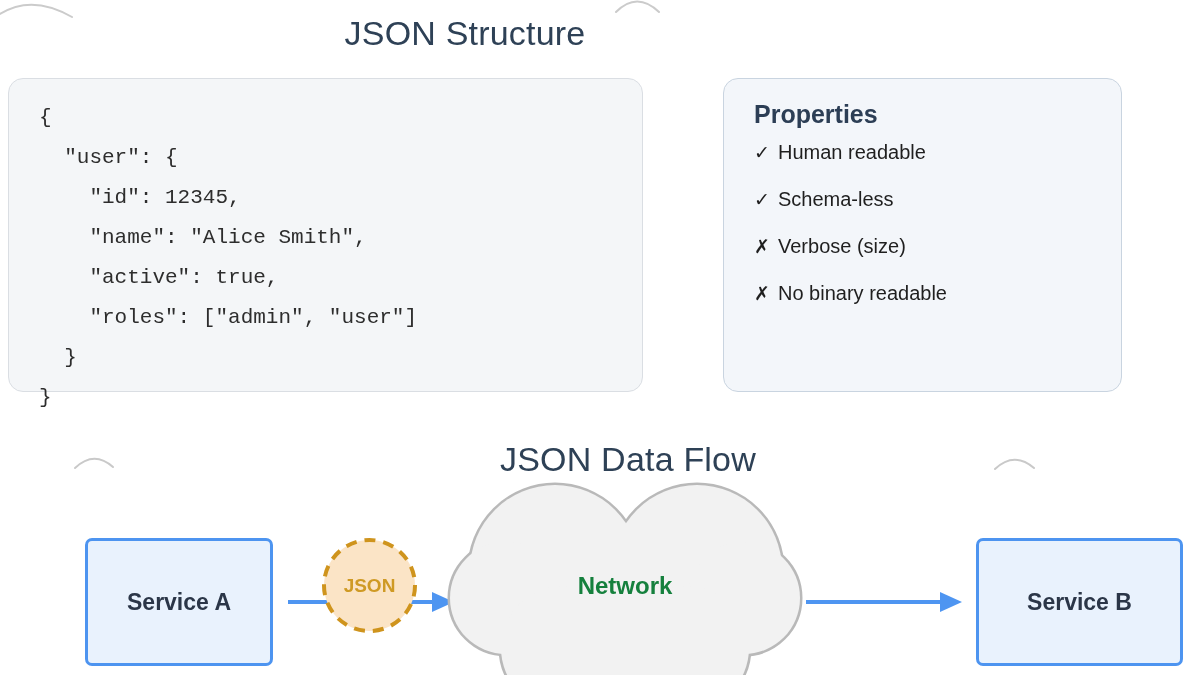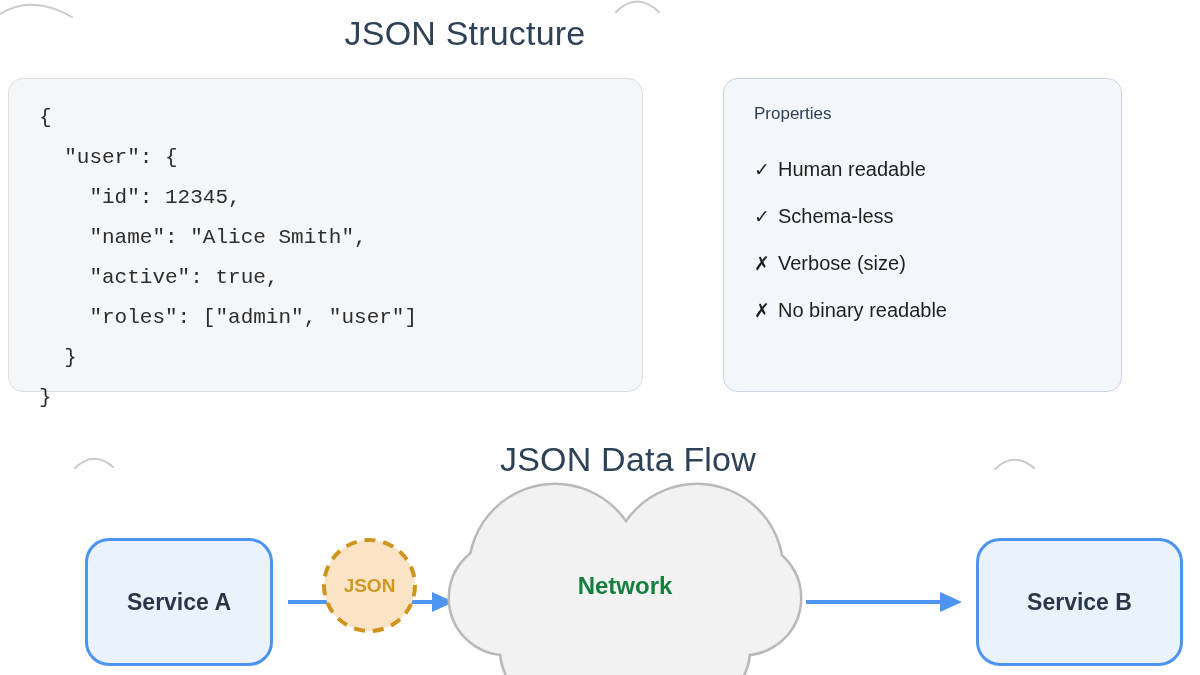--- a/index.html
+++ b/index.html
@@ -17,30 +17,30 @@
   .panel { position:absolute; top:78px; height:314px; border-radius:15px; z-index:1; }
 
   #code-panel { left:8px; width:635px; background:#f4f6f8; border:1.5px solid #dadee3;
                 overflow:visible; padding:19px 0 0 30px; }
   .code-line { height:40px; line-height:40px; white-space:pre;
                font-family:"Liberation Mono","DejaVu Sans Mono",monospace;
                font-size:21px; color:#2d2d2d; }
 
   #props-panel { left:723px; width:399px; background:#f3f6fa; border:1.5px solid #c9d4e0;
                  padding:20px 20px 0 30px; }
-  #props-title { font-size:17px; line-height:30px; font-weight:normal; color:#2c3e55;
-                 margin-bottom:26px; }
+  #props-title { font-size:25px; line-height:30px; font-weight:bold; color:#2c3e55;
+                 margin-bottom:9px; }
   .prop-item { height:28px; line-height:28px; margin-bottom:19px;
                font-size:20px; color:#1f1f1f; }
   .prop-mark { display:inline-block; width:24px; font-size:19px; }
 
   .flow-svg { position:absolute; z-index:1; }
 
   .service-box { position:absolute; top:538px; width:188px; height:128px;
-                 background:#e9f2fd; border:3px solid #4d94f0; border-radius:24px;
+                 background:#e9f2fd; border:3px solid #4d94f0; border-radius:7px;
                  display:flex; align-items:center; justify-content:center; z-index:3; }
   #service-a { left:85px; }
   #service-b { left:976px; width:207px; }
   .service-label { font-size:23px; font-weight:bold; color:#2b3648; }
 
   .dash-circle { position:absolute; z-index:3; }
   .circle-label { position:absolute; left:0; top:0; width:100%; height:100%;
                   display:flex; align-items:center; justify-content:center;
                   color:#cf9a24; font-weight:700; z-index:4; }
   #json-circle  { left:320px; top:536px; width:99px;  height:99px; }

